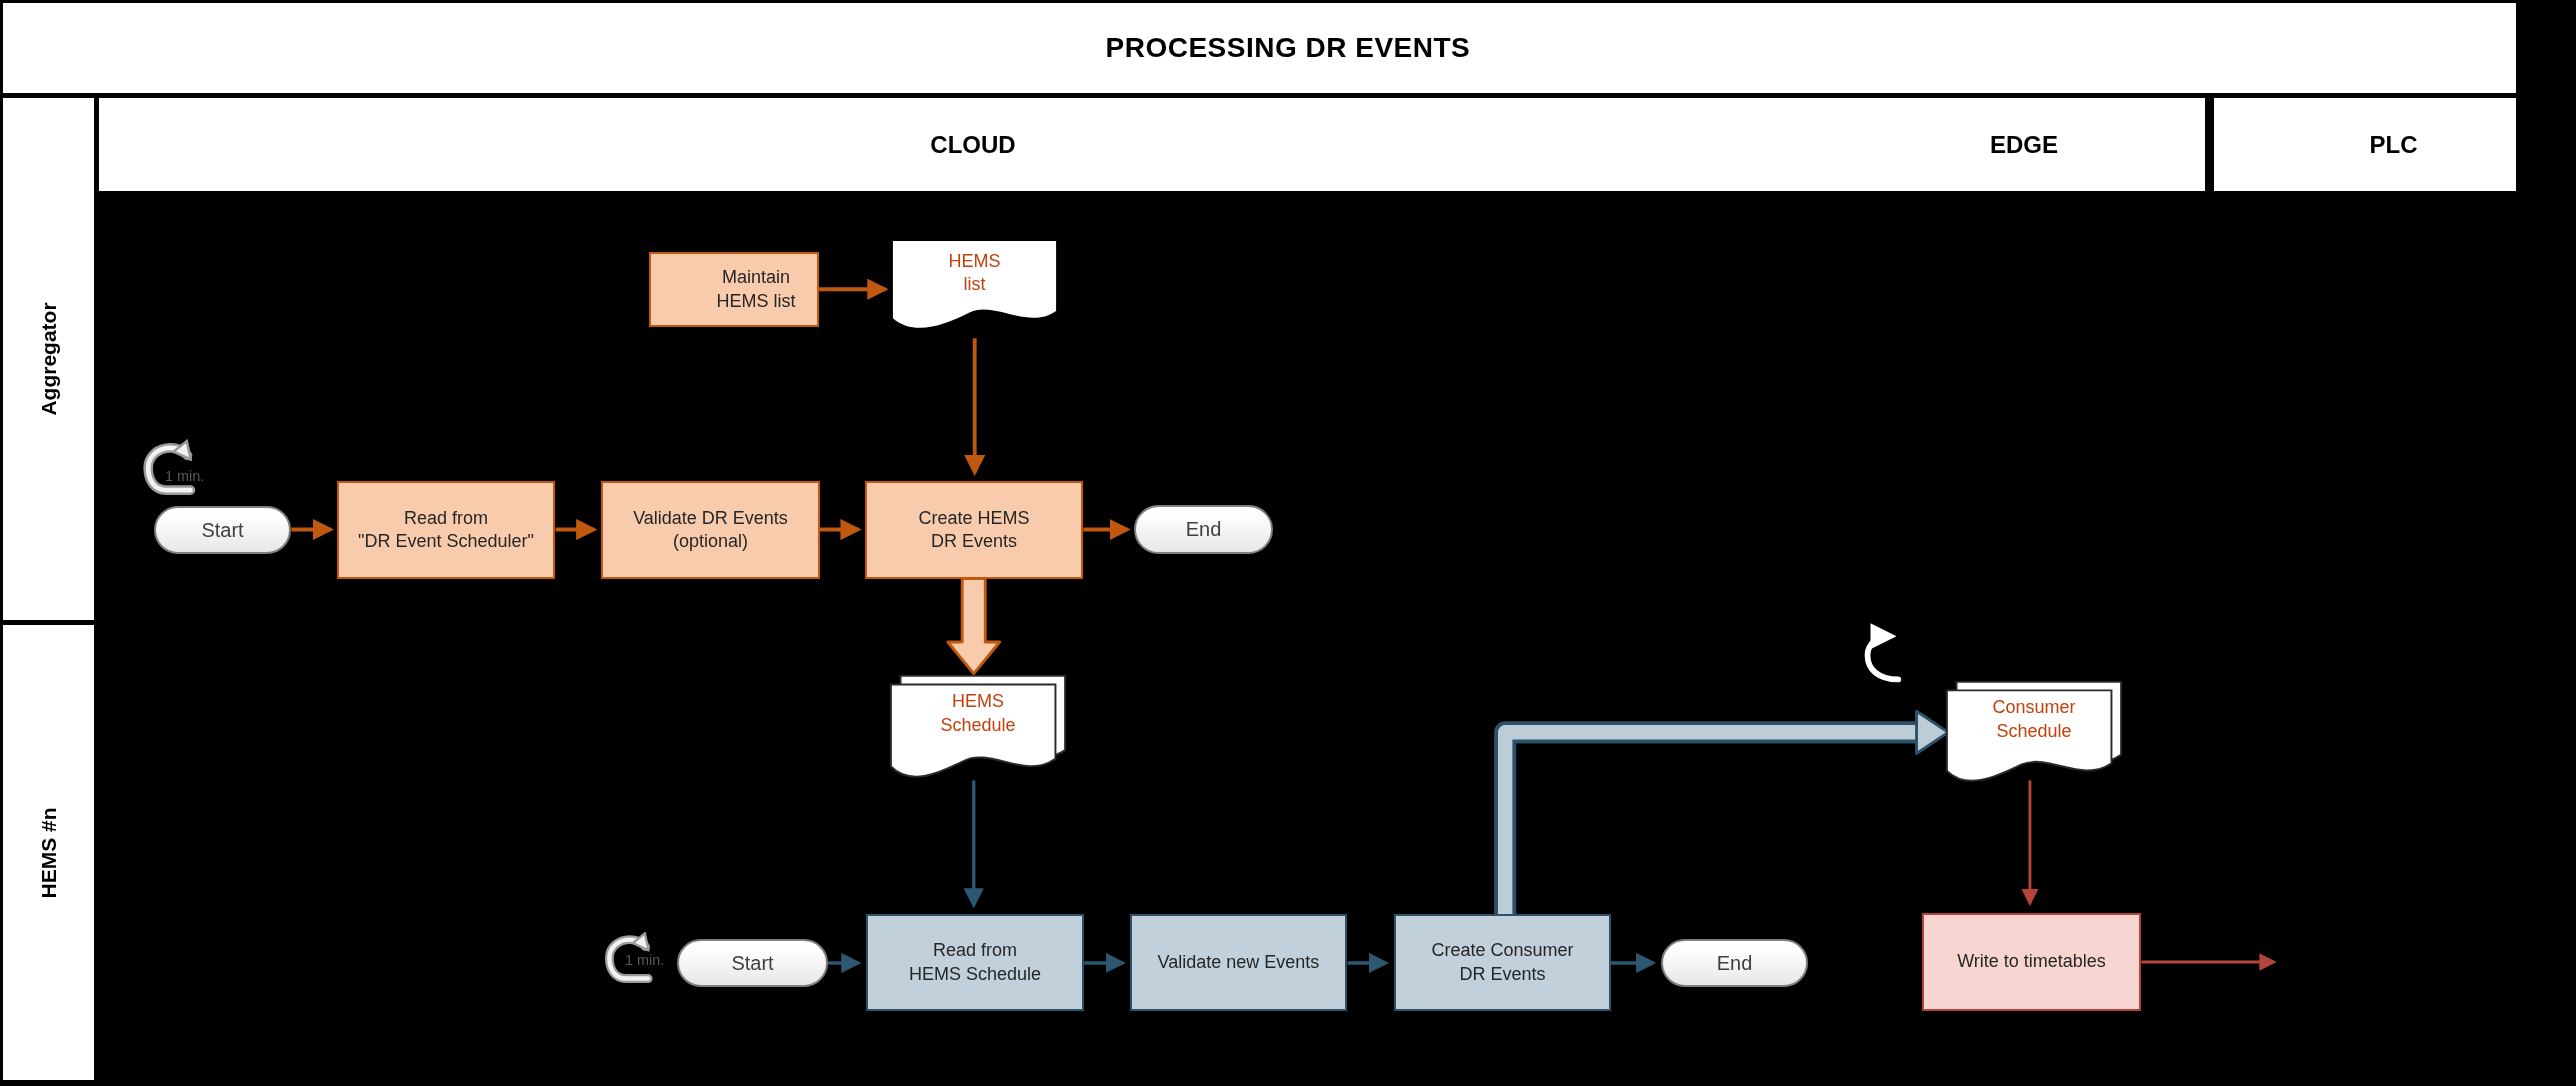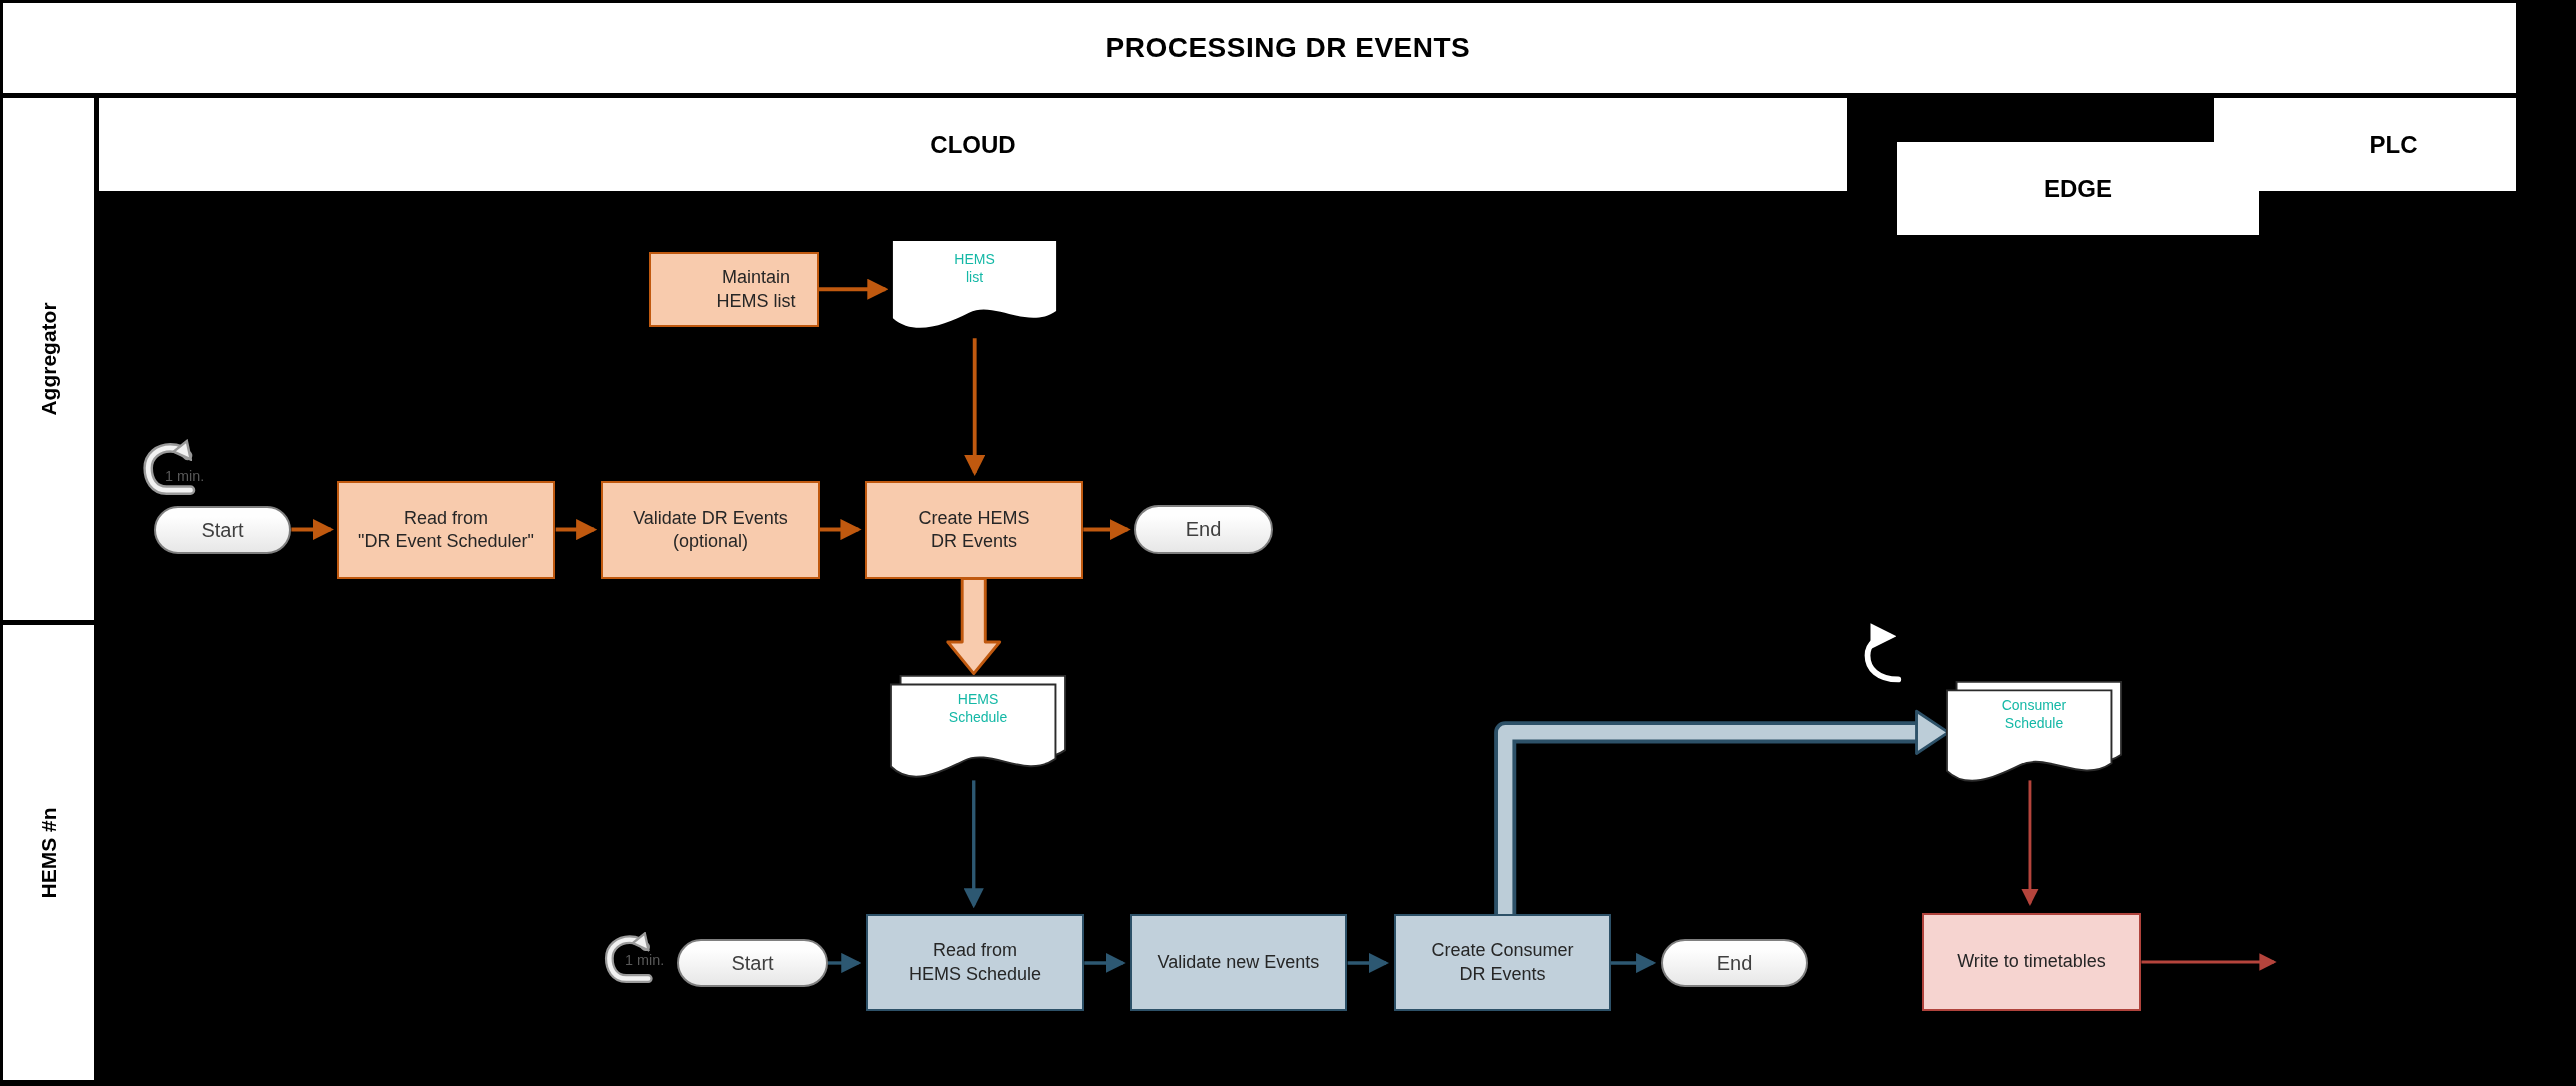--- a/index.html
+++ b/index.html
@@ -5,41 +5,41 @@
   html,body{margin:0;padding:0;background:#000;}
   .stage{position:relative;width:2516px;height:1086px;background:#000;overflow:hidden;
          font-family:"Liberation Sans","DejaVu Sans",sans-serif;}
   
   .title-band{position:absolute;left:2.9px;top:2.9px;width:2570px;height:90px;background:#fff;
               border-bottom:4.8px solid #000;display:flex;align-items:center;justify-content:center;
               font-weight:bold;font-size:28px;color:#000;letter-spacing:0.5px;z-index:2;}
   .hdr{position:absolute;top:98px;height:93px;background:#fff;display:flex;align-items:center;
        justify-content:center;font-weight:bold;font-size:24px;color:#000;z-index:2;box-sizing:border-box;}
   .hdr-cloud{left:99px;width:1750px;border-right:2.9px solid #000;}
-  .hdr-edge{left:1897px;width:364px;border-right:2.9px solid #000;margin-top:44px;}
+  .hdr-edge{left:1843px;width:364px;border-right:2.9px solid #000;}
   .hdr-plc{left:2214px;width:359px;}
   .lane-cell{position:absolute;left:2.9px;width:93px;background:#fff;border-right:2.9px solid #000;
              display:flex;align-items:center;justify-content:center;z-index:2;box-sizing:border-box;}
   .lane-agg{top:98px;height:524px;border-bottom:2.9px solid #000;}
   .lane-hems{top:625px;height:455px;}
   .lane-cell span{transform:rotate(-90deg);white-space:nowrap;font-weight:bold;font-size:21px;color:#000;}
   
   .box,.pill{position:absolute;display:flex;align-items:center;justify-content:center;text-align:center;
        white-space:pre-line;box-sizing:border-box;z-index:2;}
   .box{font-size:18px;line-height:1.3;color:#262626;}
   .orange{background:#F8CBAD;border:2.9px solid #C0590F;}
   .blue{background:#C1D0DB;border:2.9px solid #2D5168;}
   .pink{background:#F6D4D0;border:2.9px solid #B0433C;}
   .green{background:#DAE8D4;border:2.9px solid #7FA35C;}
   .pill{background:linear-gradient(180deg,#fefefe 20%,#e7e7e7);border:2.9px solid #7f7f7f;
         border-radius:27px;font-size:20px;color:#3f3f3f;}
   .doc{position:absolute;z-index:2;}
   .doc svg{position:absolute;left:0;top:0;}
-  .doc-label{position:relative;z-index:1;text-align:center;font-size:14px;line-height:1.3;
-             white-space:pre-line;color:#14b8a6;}
+  .doc-label{position:relative;z-index:1;text-align:center;font-size:18px;line-height:1.3;
+             white-space:pre-line;color:#c2410c;}
   .timer{position:absolute;font-size:14.4px;color:#595959;z-index:3;white-space:nowrap;}
   .overlay{position:absolute;left:0;top:0;z-index:1;}
 </style>
 </head>
 <body>
 
 <div class="stage">
 
   <svg class="overlay" width="2576" height="1086" viewBox="0 0 2680 1130">
     <defs>

